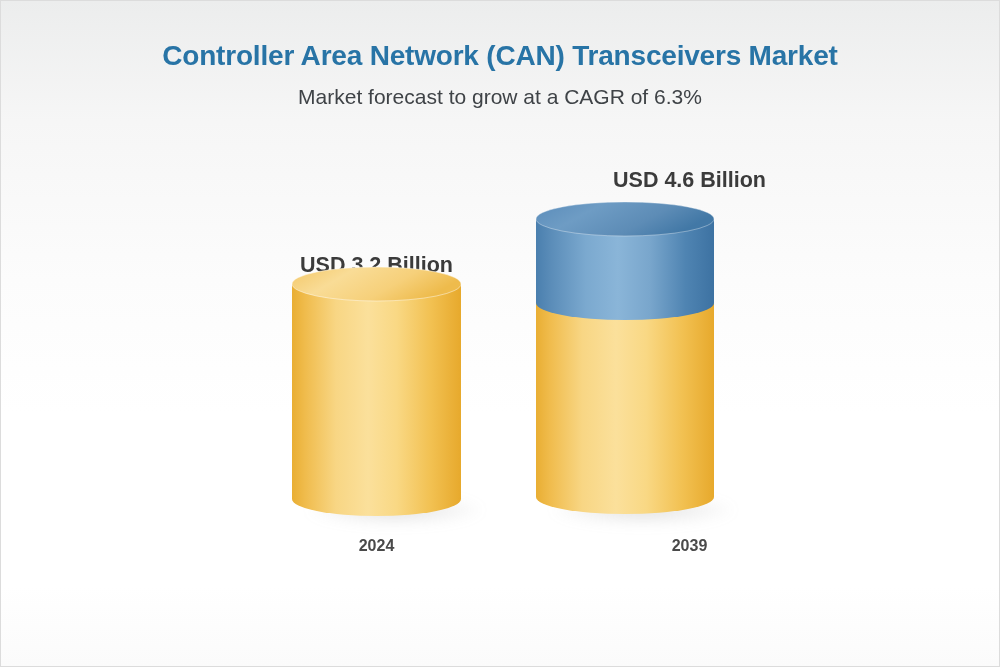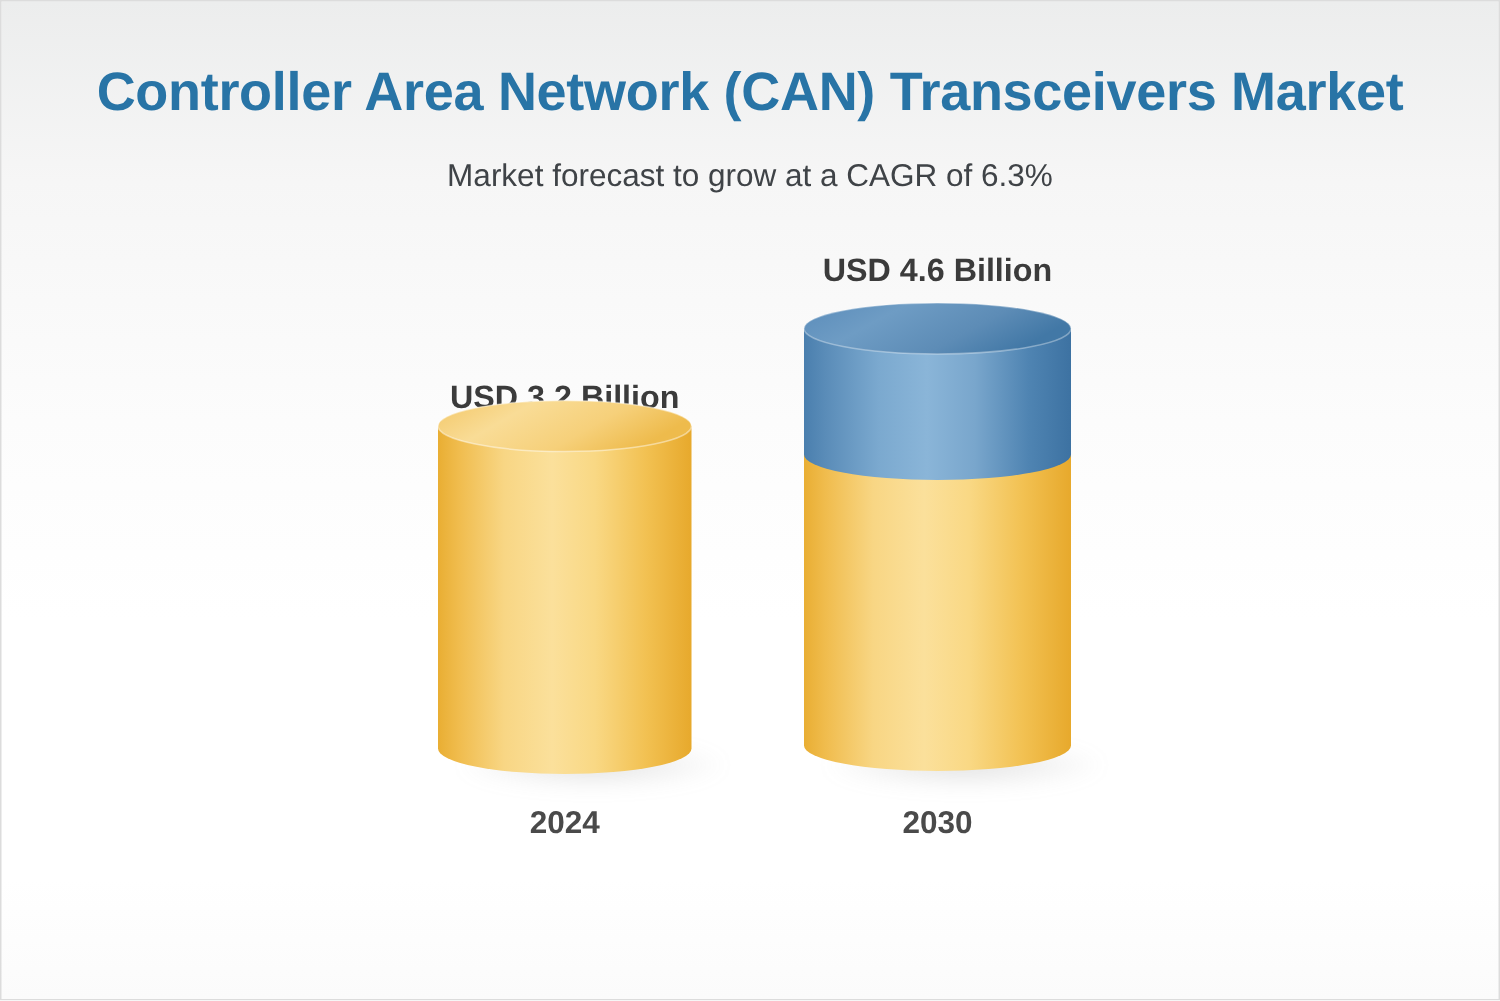--- a/index.html
+++ b/index.html
@@ -26,29 +26,29 @@
   #header {
     position: absolute;
     top: 0;
     left: 0;
     width: 100%;
     text-align: center;
   }
   #chart-title {
     margin: 0;
     padding-top: 40px;
-    font-size: 36px;
+    font-size: 28px;
     font-weight: bold;
     letter-spacing: -0.2px;
     color: #2874a6;
     line-height: 1.1;
     white-space: nowrap;
   }
   #chart-subtitle {
-    margin: 12px;
+    margin: 0;
     padding-top: 13px;
     font-size: 21px;
     font-weight: normal;
     color: #3f4347;
     line-height: 1.1;
     white-space: nowrap;
   }
 
   
   #plot {
@@ -72,21 +72,21 @@
     font-weight: bold;
     color: #3b3b3b;
     white-space: nowrap;
     line-height: 1;
   }
 
   .cat-label {
     position: absolute;
     width: 100%;
     text-align: center;
-    font-size: 21px;
+    font-size: 16px;
     font-weight: bold;
     color: #4a4a4a;
     white-space: nowrap;
     line-height: 1;
   }
 
   .cyl-shadow {
     position: absolute;
     border-radius: 50%;
     background: radial-gradient(ellipse at center, rgba(120,120,120,0.22) 0%, rgba(140,140,140,0.10) 45%, rgba(160,160,160,0.0) 72%);
@@ -174,21 +174,21 @@
         <path d="M0,33 L0,248 A84.5,17 0 0 0 169,248 L169,33 Z" fill="url(#goldBody24)"></path>
 
         <ellipse cx="84.5" cy="33" rx="84.5" ry="17" fill="url(#goldTop24)"></ellipse>
 
         <ellipse cx="84.5" cy="33" rx="84.5" ry="17" fill="none" stroke="rgba(255,255,255,0.45)" stroke-width="1"></ellipse>
       </svg>
 
       <div class="cat-label" style="top:287px;">2024</div>
     </div>
 
-    <div class="bar-group" style="left:535px; top:165px; width:178px; height:405px;">
+    <div class="bar-group" style="left:535px; top:165px; width:178px; height:405px;padding-left:43px;">
 
       <div class="value-label" style="top:4px;">USD 4.6 Billion</div>
 
       <div class="cyl-shadow" style="left:14px; top:328px; width:186px; height:32px;"></div>
 
       <svg class="cyl-svg" width="178" height="360" viewBox="0 0 178 360">
         <defs>
           <linearGradient id="blueBody30" x1="0" y1="0" x2="1" y2="0">
             <stop offset="0%" stop-color="#4a7fae"></stop>
             <stop offset="8%" stop-color="#5a8cb8"></stop>
@@ -216,20 +216,20 @@
         </defs>
 
         <path d="M0,137 L0,331 A89,17 0 0 0 178,331 L178,137 Z" fill="url(#goldBody30)"></path>
 
         <path d="M0,53 L0,137 A89,17 0 0 0 178,137 L178,53 Z" fill="url(#blueBody30)"></path>
 
         <ellipse cx="89" cy="53" rx="89" ry="17" fill="url(#blueTop30)"></ellipse>
         <ellipse cx="89" cy="53" rx="89" ry="17" fill="none" stroke="rgba(255,255,255,0.35)" stroke-width="1"></ellipse>
       </svg>
 
-      <div class="cat-label" style="top:372px;">2030</div>
+      <div class="cat-label" style="top:372px;">2039</div>
     </div>
 
   </div>
 
 
 
 </div>
 
 </body></html>

